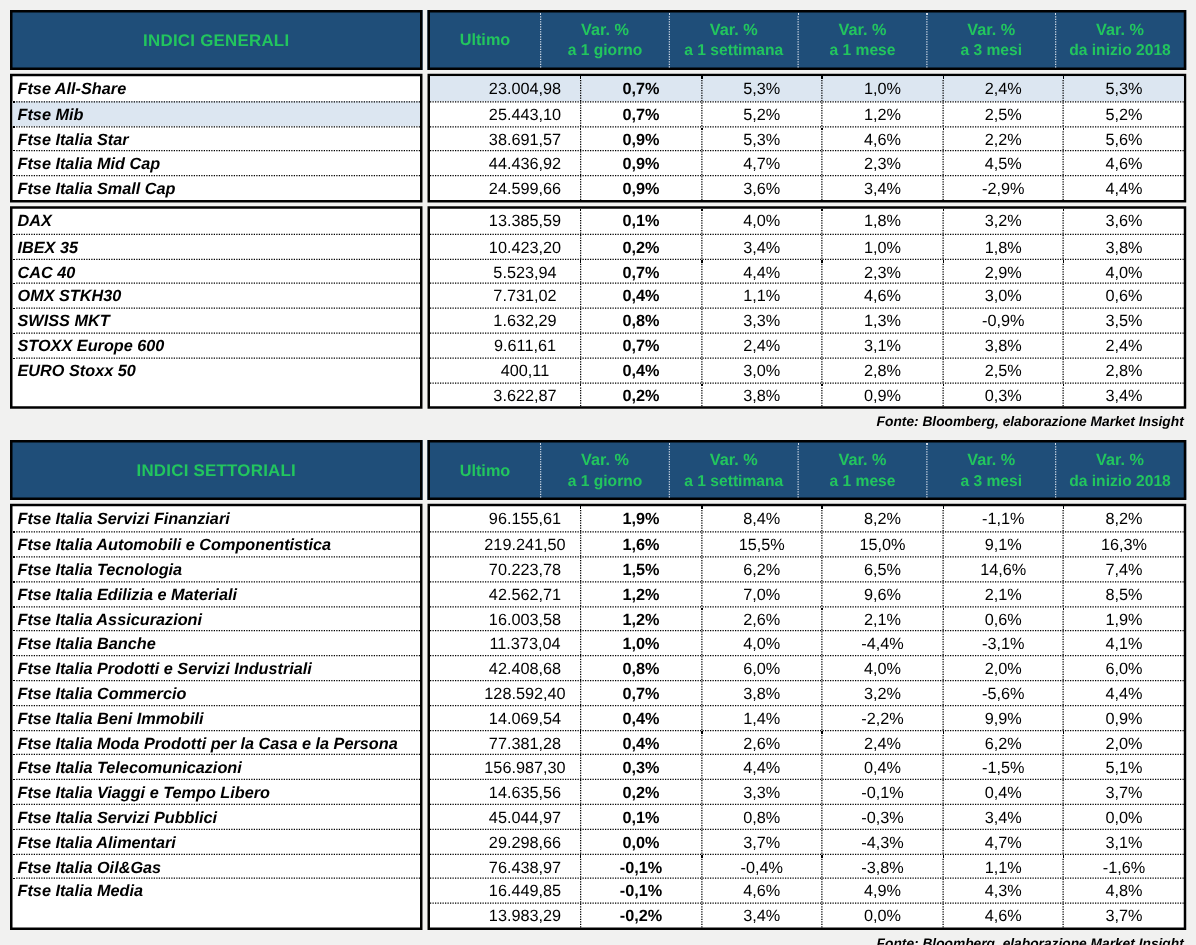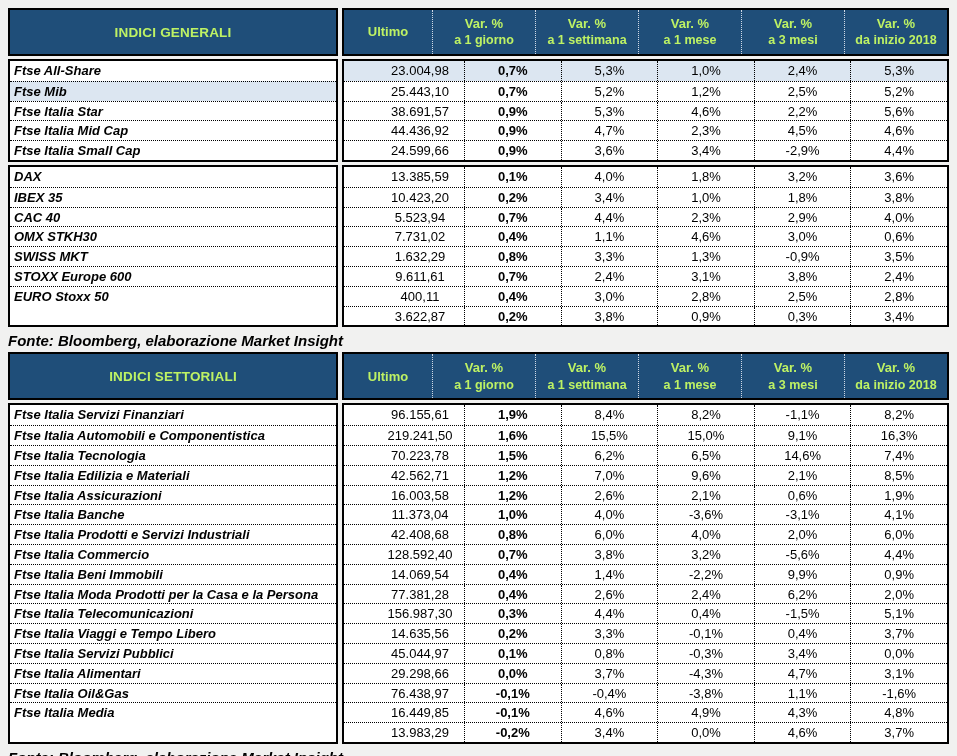--- a/index.html
+++ b/index.html
@@ -13,21 +13,21 @@
   .page { width: 957px; min-height: 756px; padding: 8px; }
   .report-table { margin-bottom: 1px; }
 
   .band { display: flex; gap: 4px; }
   .box { background: #fff; border: 2px solid #000; }
   .label-box { width: 330px; flex: 0 0 330px; }
   .values-box { flex: 1 1 auto; }
 
   
   .header-band { margin-bottom: 3px; }
-  .header-band .box { background: var(--hdr-bg); color: #bef264; height: 48px; }
+  .header-band .box { background: var(--hdr-bg); color: #22c55e; height: 48px; }
   .title-box { display: flex; align-items: center; justify-content: center; }
   .table-title { font-weight: bold; font-size: 13.5px; letter-spacing: .2px; }
   .cols-box { display: grid; grid-template-columns: 88px repeat(5, 1fr); }
   .hcol {
     display: flex; flex-direction: column; align-items: center; justify-content: center;
     font-weight: bold; line-height: 1.35;
   }
   .hcol + .hcol { border-left: 1px dotted #cfd9e6; }
   .hcol .h-main { font-size: 13px; }
   .hcol .h-sub  { font-size: 12.5px; }
@@ -47,22 +47,22 @@
   .value-cell {
     text-align: center; font-size: 13px; line-height: 19.8px;
     white-space: nowrap; overflow: hidden;
   }
   .value-cell + .value-cell { border-left: 1px dotted #000; }
   .value-cell.bold { font-weight: bold; }
   .hl { background: var(--hl-bg); }
 
   
   .source-note {
-    font-style: italic; font-weight: 600;
-    font-size: 15px; padding: 2px 2px 4px 0; height: 21px;
+    text-align: right; font-style: italic; font-weight: 600;
+    font-size: 11px; padding: 2px 2px 4px 0; height: 21px;
   }
 </style>
 </head>
 <body>
 
 <div class="page">
 
   <section class="report-table">
     <div class="band header-band">
       <div class="box label-box title-box">
@@ -318,21 +318,21 @@
               <div class="value-cell bold">1,2%</div>
               <div class="value-cell">2,6%</div>
               <div class="value-cell">2,1%</div>
               <div class="value-cell">0,6%</div>
               <div class="value-cell">1,9%</div>
             </div>
             <div class="value-row">
               <div class="value-cell">11.373,04</div>
               <div class="value-cell bold">1,0%</div>
               <div class="value-cell">4,0%</div>
-              <div class="value-cell">-3,6%</div>
+              <div class="value-cell">-4,4%</div>
               <div class="value-cell">-3,1%</div>
               <div class="value-cell">4,1%</div>
             </div>
             <div class="value-row">
               <div class="value-cell">42.408,68</div>
               <div class="value-cell bold">0,8%</div>
               <div class="value-cell">6,0%</div>
               <div class="value-cell">4,0%</div>
               <div class="value-cell">2,0%</div>
               <div class="value-cell">6,0%</div>

